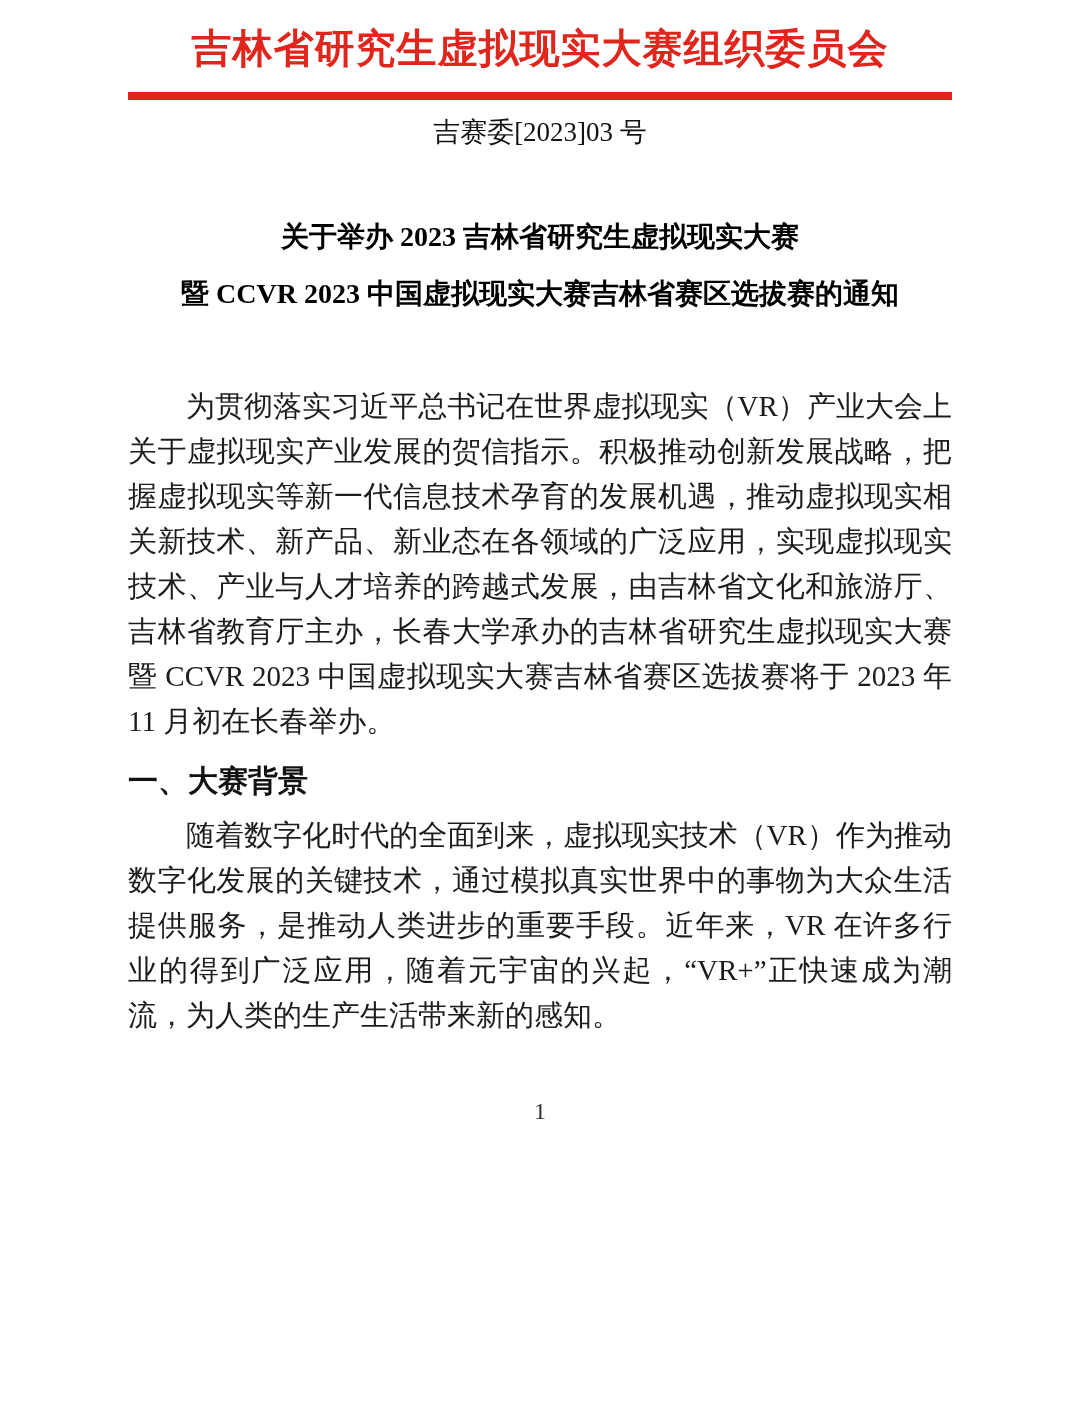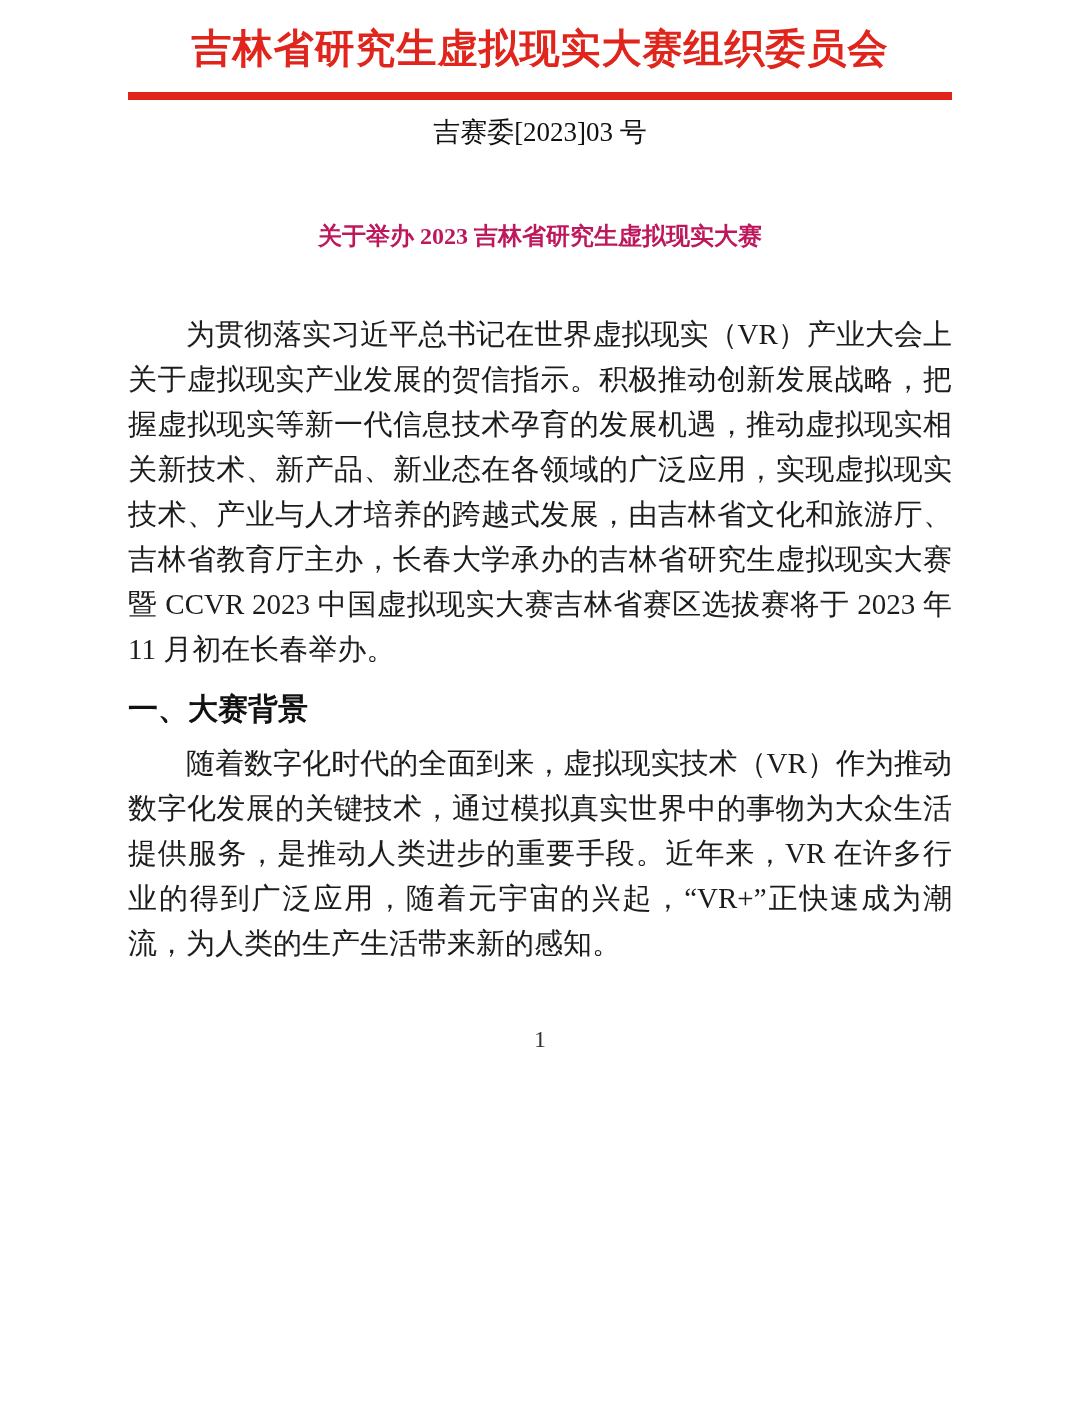--- a/index.html
+++ b/index.html
@@ -38,33 +38,33 @@
   .doc-number {
     margin-top: 14px;
     font-size: 27px;
     line-height: 36px;
     text-align: center;
     color: #111111;
   }
   
   .title {
     margin: 58px 0 0 0;
-    font-size: 24px;
+    font-size: 28px;
     font-weight: bold;
     text-align: center;
-    color: #be185d;
+    color: #000000;
   }
   .title-line {
     display: block;
     line-height: 57px;
     white-space: nowrap;
   }
   
   .body-text {
-    margin-top: 47px;
+    margin-top: 62px;
   }
   .body-text p {
     margin: 0;
     font-size: 29px;
     line-height: 45px;
     text-align: justify;
     text-indent: 2em;
     color: #1c1c1c;
   }
   .section-heading {
@@ -89,20 +89,21 @@
 <div class="page">
 
   <div>
     <div class="org-name">吉林省研究生虚拟现实大赛组织委员会</div>
     <div class="red-rule"></div>
     <div class="doc-number">吉赛委[2023]03 号</div>
   </div>
 
   <h1 class="title">
     <span class="title-line">关于举办 2023 吉林省研究生虚拟现实大赛</span>
+    <span class="title-line">暨 CCVR 2023 中国虚拟现实大赛吉林省赛区选拔赛的通知</span>
   </h1>
 
   <div class="body-text">
     <p>为贯彻落实习近平总书记在世界虚拟现实（VR）产业大会上关于虚拟现实产业发展的贺信指示。积极推动创新发展战略，把握虚拟现实等新一代信息技术孕育的发展机遇，推动虚拟现实相关新技术、新产品、新业态在各领域的广泛应用，实现虚拟现实技术、产业与人才培养的跨越式发展，由吉林省文化和旅游厅、吉林省教育厅主办，长春大学承办的吉林省研究生虚拟现实大赛暨 CCVR 2023 中国虚拟现实大赛吉林省赛区选拔赛将于 2023 年 11 月初在长春举办。</p>
     <h2 class="section-heading">一、大赛背景</h2>
     <p>随着数字化时代的全面到来，虚拟现实技术（VR）作为推动数字化发展的关键技术，通过模拟真实世界中的事物为大众生活提供服务，是推动人类进步的重要手段。近年来，VR 在许多行业的得到广泛应用，随着元宇宙的兴起，“VR+”正快速成为潮流，为人类的生产生活带来新的感知。</p>
   </div>
 
   <div class="page-number">1</div>
 

